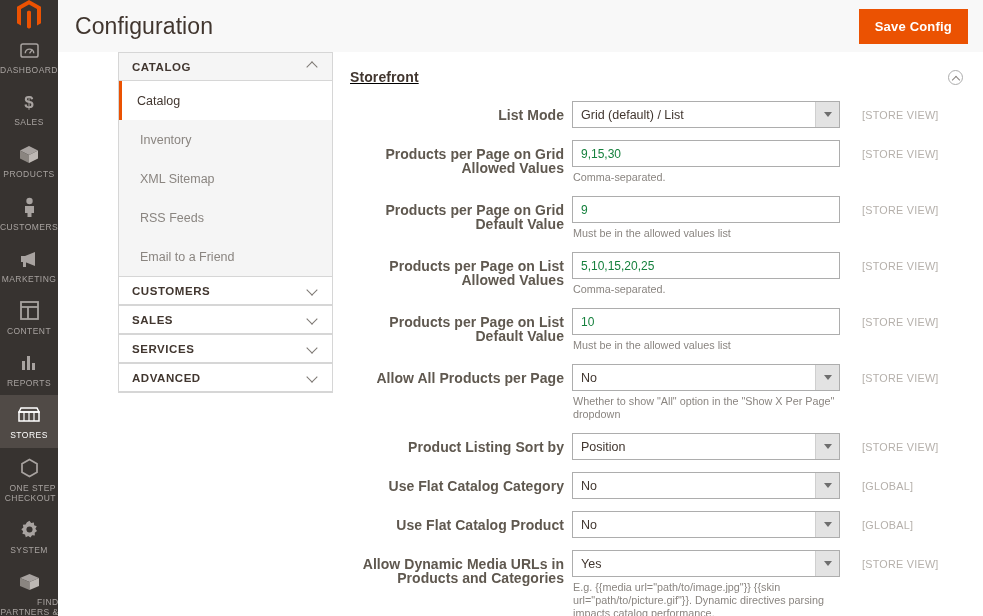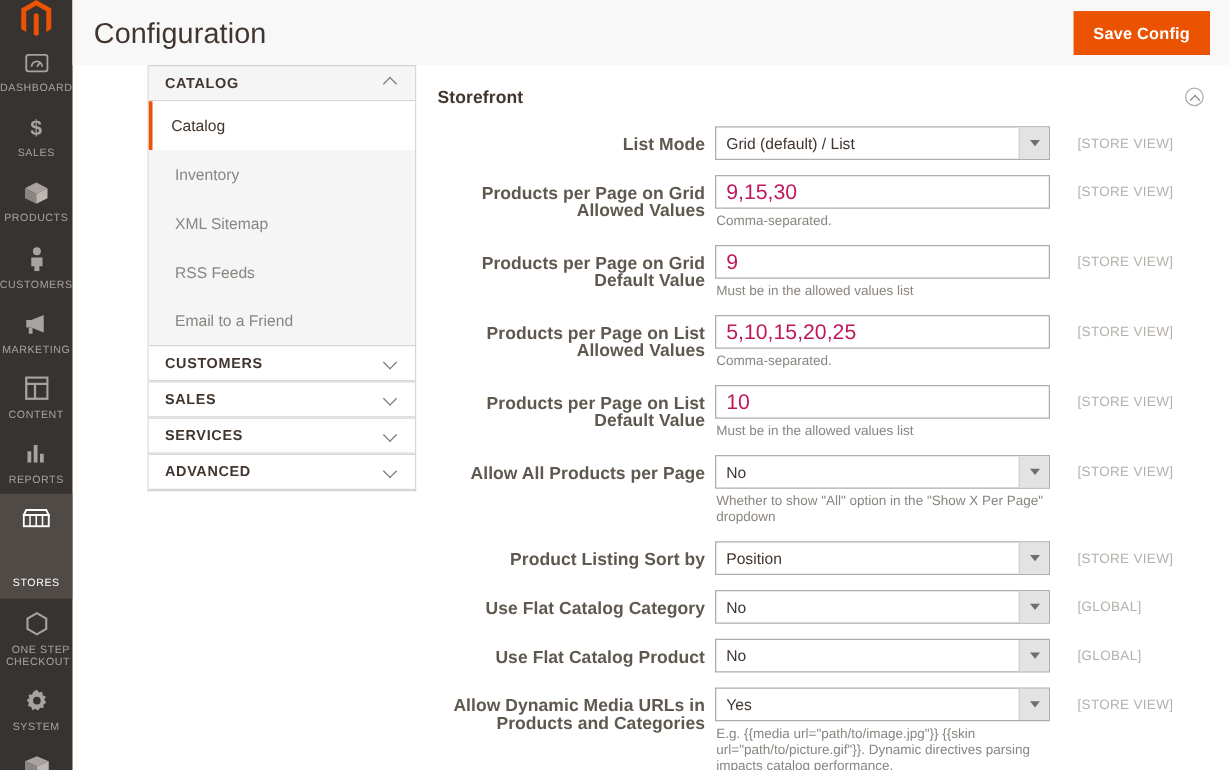--- a/index.html
+++ b/index.html
@@ -30,21 +30,21 @@
     cursor: pointer;
     text-align: right;
   }
   .rail-item .ic { height: 22px; display: flex; align-items: center; justify-content: center; }
   .rail-item .lbl {
     margin-top: 4px;
     font-size: 8.5px; letter-spacing: .45px;
     color: #a8a3a0; line-height: 1.2; text-transform: uppercase;
     font-family: "Liberation Sans", sans-serif;
   }
-  .rail-item.active { background: #504a46; gap: 31px; }
+  .rail-item.active { background: #504a46; }
   .rail-item.active .lbl { color: #ffffff; }
 
   
   .right { flex: 1; display: flex; flex-direction: column; height: 616px; }
 
   .topbar {
     height: 52px; min-height: 52px;
     background: #f8f8f8;
     display: flex; align-items: center; justify-content: space-between;
     padding: 0 15px 0 17px;
@@ -104,20 +104,21 @@
     border-left: 3px solid #eb5202;
     padding-left: 15px;
   }
 
   
   .content { flex: 1; padding: 0 0 0 17px; overflow: hidden; }
 
   .section-head {
     display: flex; align-items: center; justify-content: space-between;
     padding: 17px 20px 16px 0;
+    text-decoration: underline;
   }
   .section-title { font-size: 14px; font-weight: bold; color: #41362f; letter-spacing: .1px; }
   .collapse-circle {
     width: 15px; height: 15px; border-radius: 50%;
     border: 1px solid #adadad; position: relative; cursor: pointer;
   }
   .collapse-circle::before {
     content: ""; position: absolute; left: 4px; top: 6px;
     width: 5px; height: 5px;
     border-left: 1px solid #8a8580; border-bottom: 1px solid #8a8580;
@@ -134,21 +135,21 @@
     text-align: right; padding-right: 8px;
     font-size: 14px; font-weight: bold; color: #5f584f;
     line-height: 14px; padding-top: 7px;
     letter-spacing: .05px;
   }
   .f-ctrl { width: 268px; min-width: 268px; }
 
   .ipt {
     width: 100%; height: 27px;
     border: 1px solid #adadad; background: #ffffff;
-    font-size: 17px; color: #be185d;
+    font-size: 12px; color: #15803d;
     padding: 0 8px;
     font-family: "Liberation Sans", sans-serif;
     display: flex; align-items: center;
   }
   .sel {
     width: 100%; height: 27px;
     border: 1px solid #adadad; background: #ffffff;
     display: flex; align-items: stretch;
     position: relative;
     justify-content: flex-end;

